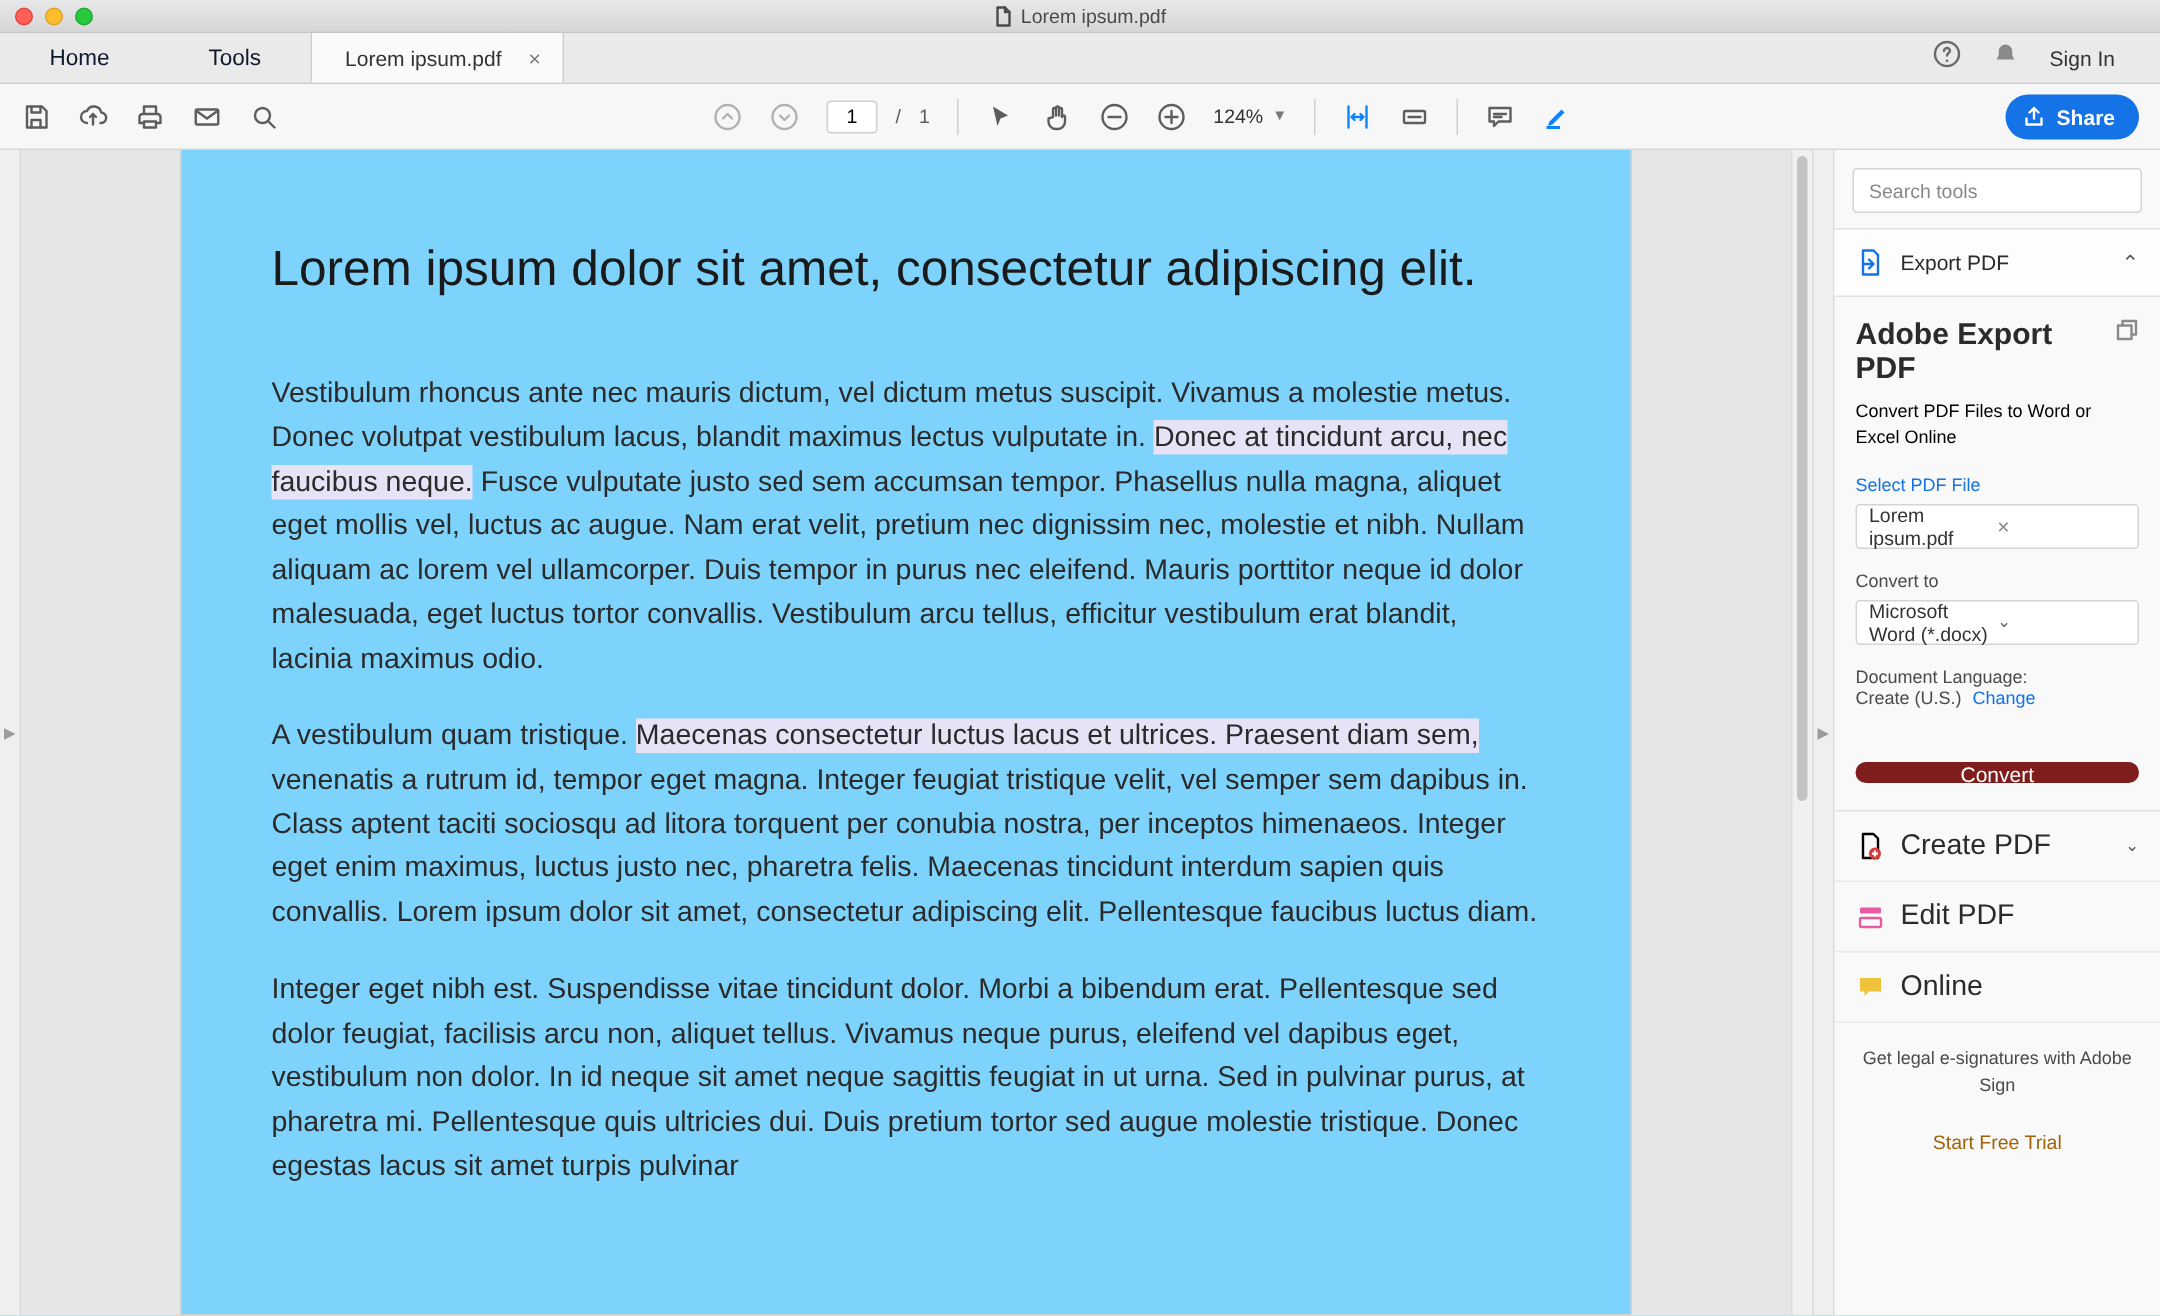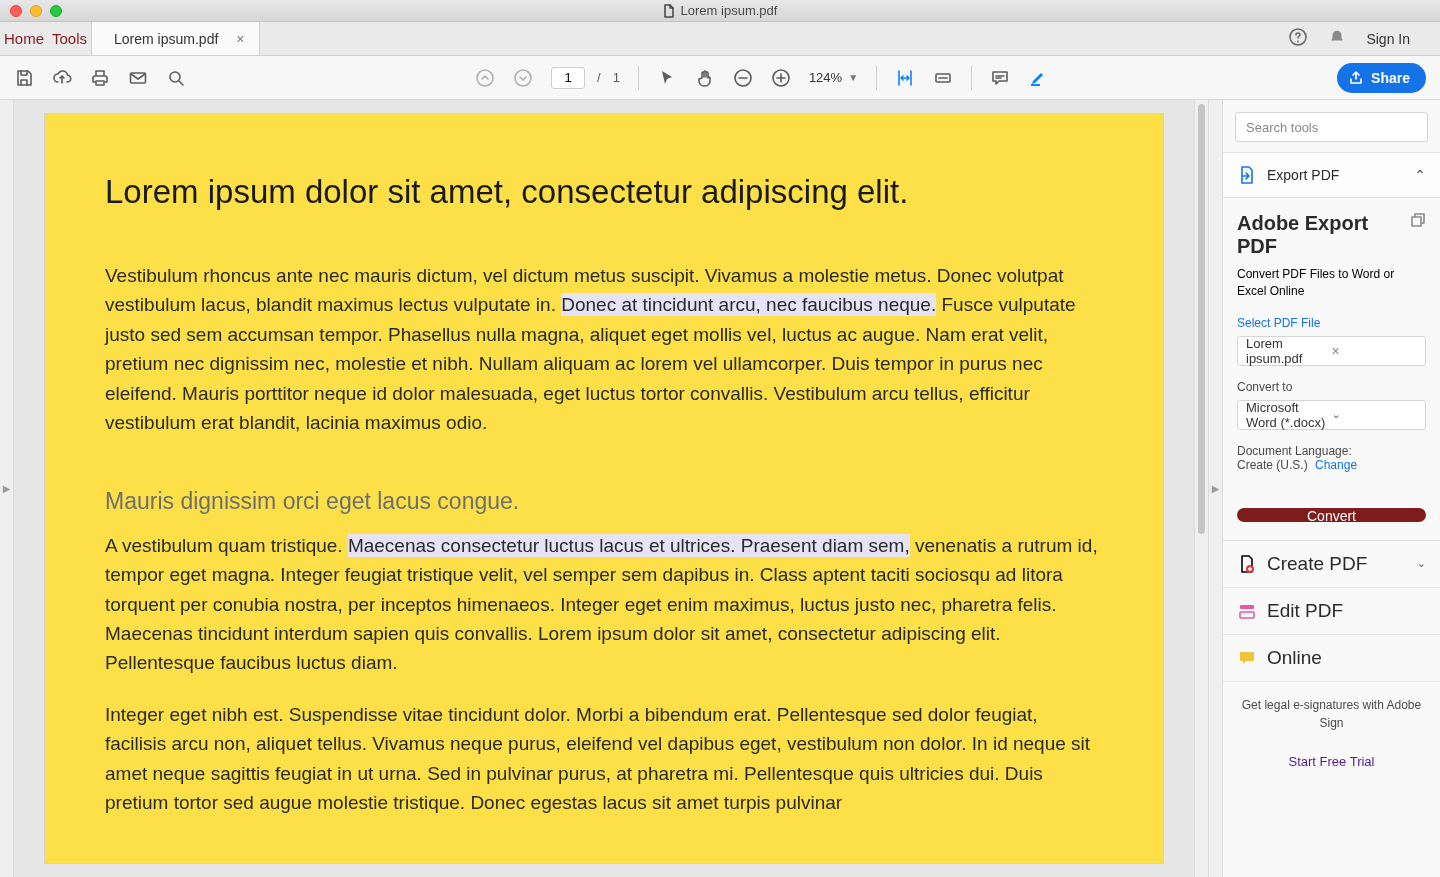--- a/index.html
+++ b/index.html
@@ -10,21 +10,21 @@
 .traffic { display: flex; gap: 8px; margin-left: 10px; }
 .tl { width: 12px; height: 12px; border-radius: 50%; }
 .tl.red { background:#ff5f57; border:1px solid #e0443e;}
 .tl.yel { background:#ffbd2e; border:1px solid #dea123;}
 .tl.grn { background:#28c940; border:1px solid #1aad2b;}
 .titlebar-title { position:absolute; left:0; right:0; text-align:center; font-size:13px; color:#4a4a4a; display:flex; justify-content:center; align-items:center; gap:6px;}
 .titlebar-title svg { width:12px; height:14px; }
 
 
 .tabrow { height: 34px; background:#eaeaea; border-bottom:1px solid #cfcfcf; display:flex; align-items:stretch; }
-.tabrow .navlink { padding:0 4px; font-size:15px; color:#7f1d1d; display:flex; align-items:center; cursor:pointer; }
+.tabrow .navlink { padding:0 33px; font-size:15px; color:#0f172a; display:flex; align-items:center; cursor:pointer; }
 .tabrow .doctab { background:#fafafa; border-right:1px solid #cfcfcf; border-left:1px solid #cfcfcf; display:flex; align-items:center; padding:0 14px 0 22px; font-size:14px; color:#333; gap:18px; border-top:1px solid #cfcfcf; margin-top:-1px;}
 .doctab .close { font-size:14px; color:#7a7a7a; cursor:pointer; }
 .tabrow-spacer { flex:1; }
 .tabrow-right { display:flex; align-items:center; gap:20px; padding-right:30px; }
 .tabrow-right .ico { color:#6a6a6a; cursor:pointer; }
 .signin { font-size:14px; color:#333; cursor:pointer; }
 
 
 .toolbar { height: 44px; background:#f7f7f7; border-bottom:1px solid #d8d8d8; display:flex; align-items:center; padding:0 14px; }
 .tgroup { display:flex; align-items:center; gap:18px; }
@@ -39,21 +39,21 @@
 .toolbar .hl-tool svg { color:#0a84ff; }
 .toolbar-spacer { flex:1; }
 .sharebtn { background:#1473e6; color:#fff; border:none; border-radius:16px; height:30px; padding:0 16px 0 12px; font-size:14px; font-weight:600; display:flex; align-items:center; gap:8px; cursor:pointer; }
 .sharebtn svg { width:14px; height:14px; }
 
 
 .content { flex:1; display:flex; overflow:hidden; background:#e6e6e6; }
 .left-gutter { width:14px; background:#efefef; border-right:1px solid #dadada; display:flex; align-items:center; justify-content:center; }
 .left-gutter .tri { color:#9b9b9b; font-size:10px; }
 .docwrap { flex:1; display:flex; justify-content:center; overflow:auto; position:relative; }
-.page { width:1120px; background:#fde047; margin:13px; padding:60px 60px 0 60px; border:1px solid #d2d2d2; border-top:none; }
+.page { width:968px; background:#7dd3fc; margin:0; padding:60px 60px 0 60px; border:1px solid #d2d2d2; border-top:none; }
 .page h1 { font-size:33px; font-weight:400; color:#1a1a1a; margin-bottom:50px; }
 .page h2 { font-size:23px; font-weight:400; color:#6e6e6e; margin:50px 0 16px 0; }
 .page p { font-size:19px; line-height:1.55; color:#2a2a2a; margin-bottom:22px; }
 .hl { background:#e6e3f7; padding:1px 0; }
 .scrollbar { width:14px; background:#f0f0f0; border-left:1px solid #dcdcdc; position:relative; }
 .scrollthumb { position:absolute; left:3px; right:3px; top:4px; height:430px; background:#c4c4c4; border-radius:4px; }
 .mid-gutter { width:14px; background:#efefef; border-left:1px solid #dadada; display:flex; align-items:center; justify-content:center; }
 .mid-gutter .tri { color:#9b9b9b; font-size:10px; }
 
 
@@ -78,21 +78,21 @@
 .rexport .sel span { flex:1; font-size:13px; color:#333; }
 .rexport .sel .caret { color:#666; font-size:11px; }
 .rexport .lang { font-size:12px; color:#4a4a4a; }
 .rexport .lang a { color:#1473e6; text-decoration:none; margin-left:4px; }
 .convertbtn { display:block; width:calc(100% - 0px); margin:36px 0 0 0; background:#7f1d1d; color:#fff; border:none; border-radius:16px; height:14px; font-size:14px; font-weight:500; cursor:pointer; }
 .rrow { display:flex; align-items:center; padding:12px 14px; border-bottom:1px solid #e9e9e9; cursor:pointer; }
 .rrow .ri { width:20px; height:20px; margin-right:10px; display:flex; align-items:center; }
 .rrow .lbl { flex:1; font-size:19px; color:#2b2b2b; }
 .rrow .chev { color:#555; font-size:11px; }
 .rfoot { text-align:center; padding:14px 10px 4px 10px; font-size:12px; color:#4a4a4a; line-height:1.5; }
-.rfoot a { display:block; margin-top:20px; color:#4c1d95; text-decoration:none; font-size:13px; }
+.rfoot a { display:block; margin-top:20px; color:#a16207; text-decoration:none; font-size:13px; }
 
 
 .sico { stroke:currentColor; stroke-width:1.6; fill:none; stroke-linecap:round; stroke-linejoin:round; }
 </style>
 </head>
 <body>
 
 <div class="titlebar">
   <div class="traffic">
     <div class="tl red"></div>
@@ -252,21 +252,20 @@
 
 <div class="content">
   <div class="left-gutter">
       <span class="tri">▶</span>
     </div>
 
   <div class="docwrap">
     <div class="page">
       <h1>Lorem ipsum dolor sit amet, consectetur adipiscing elit.</h1>
       <p><span>Vestibulum rhoncus ante nec mauris dictum, vel dictum metus suscipit. Vivamus a molestie metus. Donec volutpat vestibulum lacus, blandit maximus lectus vulputate in. </span><span class="hl">Donec at tincidunt arcu, nec faucibus neque.</span><span> Fusce vulputate justo sed sem accumsan tempor. Phasellus nulla magna, aliquet eget mollis vel, luctus ac augue. Nam erat velit, pretium nec dignissim nec, molestie et nibh. Nullam aliquam ac lorem vel ullamcorper. Duis tempor in purus nec eleifend. Mauris porttitor neque id dolor malesuada, eget luctus tortor convallis. Vestibulum arcu tellus, efficitur vestibulum erat blandit, lacinia maximus odio.</span></p>
-      <h2>Mauris dignissim orci eget lacus congue.</h2>
       <p><span>A vestibulum quam tristique. </span><span class="hl">Maecenas consectetur luctus lacus et ultrices. Praesent diam sem,</span><span> venenatis a rutrum id, tempor eget magna. Integer feugiat tristique velit, vel semper sem dapibus in. Class aptent taciti sociosqu ad litora torquent per conubia nostra, per inceptos himenaeos. Integer eget enim maximus, luctus justo nec, pharetra felis. Maecenas tincidunt interdum sapien quis convallis. Lorem ipsum dolor sit amet, consectetur adipiscing elit. Pellentesque faucibus luctus diam.</span></p>
       <p>Integer eget nibh est. Suspendisse vitae tincidunt dolor. Morbi a bibendum erat. Pellentesque sed dolor feugiat, facilisis arcu non, aliquet tellus. Vivamus neque purus, eleifend vel dapibus eget, vestibulum non dolor. In id neque sit amet neque sagittis feugiat in ut urna. Sed in pulvinar purus, at pharetra mi. Pellentesque quis ultricies dui. Duis pretium tortor sed augue molestie tristique. Donec egestas lacus sit amet turpis pulvinar</p>
     </div>
   </div>
 
   <div class="scrollbar">
       <div class="scrollthumb"></div>
     </div>
   <div class="mid-gutter">
       <span class="tri">▶</span>

